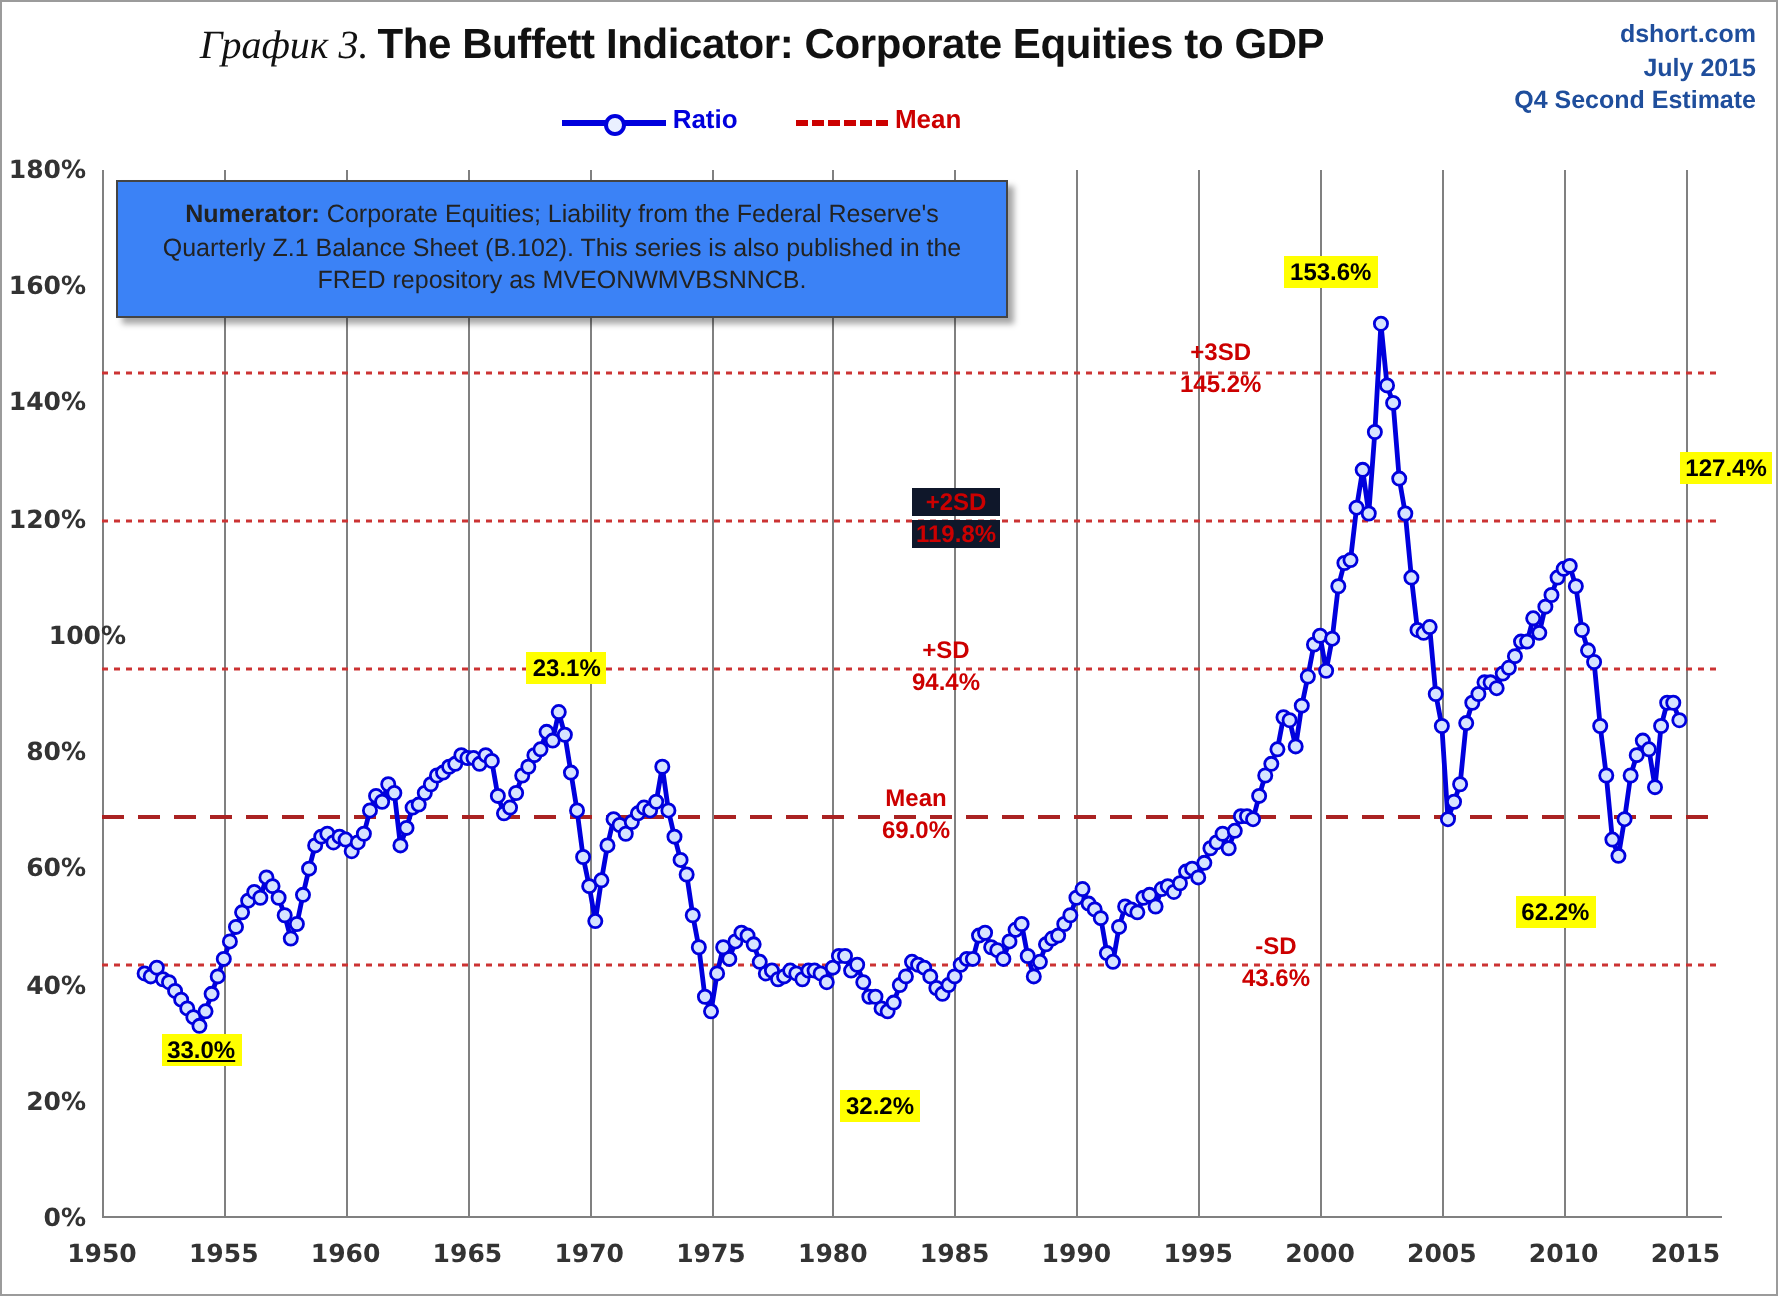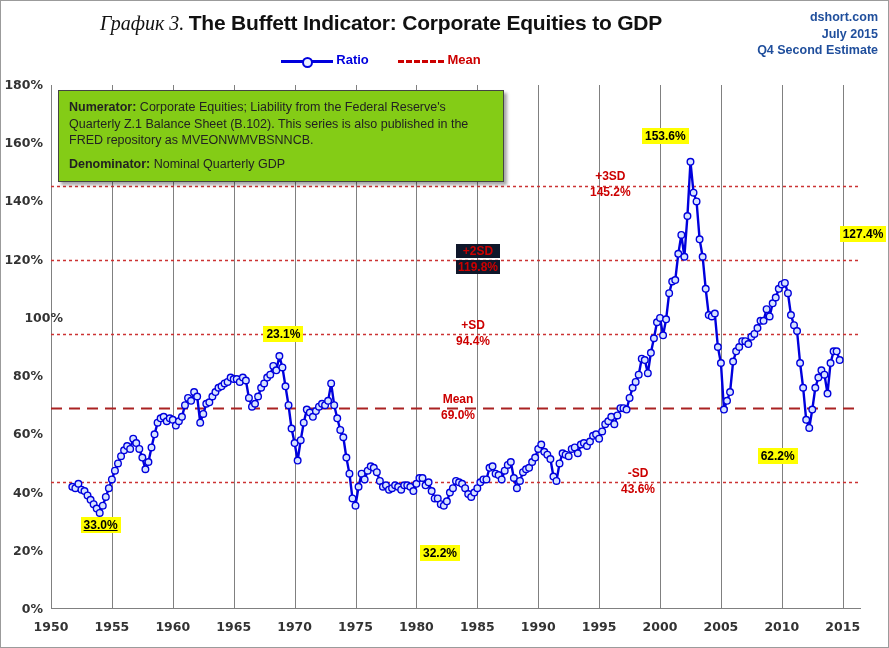--- a/index.html
+++ b/index.html
@@ -30,21 +30,21 @@
   .xlab{position:absolute;font-size:12.5px;color:#333;text-align:center;width:50px;font-weight:bold;font-family:"DejaVu Sans",sans-serif;}
 
   
   .band-ann{position:absolute;color:#cc0000;font-weight:bold;font-size:12px;line-height:14px;text-align:center;white-space:nowrap;}
   .band-ann .hl{background:#0f172a;padding:0 2px;}
 
   
   .callout{position:absolute;background:#ffff00;color:#000;font-weight:bold;font-size:12px;padding:1px 3px;white-space:nowrap;}
 
   
-  .notebox{position:absolute;left:57px;top:89px;width:446px;background:#84cc16;border:1.5px solid #444;box-shadow:3px 3px 3px rgba(0,0,0,.35);padding:8px 10px 9px 10px;box-sizing:border-box;}
+  .notebox{position:absolute;left:57px;top:89px;width:446px;background:#3b82f6;border:1.5px solid #444;box-shadow:3px 3px 3px rgba(0,0,0,.35);padding:8px 10px 9px 10px;box-sizing:border-box;text-align:center;}
   .notebox p{margin:0 0 7px 0;font-size:12.5px;line-height:16.5px;color:#222;}
   .notebox p:last-child{margin-bottom:0;}
   .notebox b{font-weight:bold;}
 </style>
 </head>
 <body>
 
 <div id="root">
 
   <div class="title-wrap">
@@ -351,21 +351,20 @@
           <circle cx="779.55" cy="278.01" r="3.3" fill="#d6e3ff" stroke="#0000dd" stroke-width="1.4"></circle>
           <circle cx="782.59" cy="266.37" r="3.3" fill="#d6e3ff" stroke="#0000dd" stroke-width="1.4"></circle>
           <circle cx="785.64" cy="266.37" r="3.3" fill="#d6e3ff" stroke="#0000dd" stroke-width="1.4"></circle>
           <circle cx="788.68" cy="275.10" r="3.3" fill="#d6e3ff" stroke="#0000dd" stroke-width="1.4"></circle>
         </g>
       </svg>
     </div>
 
   <div class="notebox">
     <p><b>Numerator:</b><span> Corporate Equities; Liability from the Federal Reserve's Quarterly Z.1 Balance Sheet (B.102). This series is also published in the FRED repository as MVEONWMVBSNNCB.</span></p>
-    <p><b>Denominator:</b><span> Nominal Quarterly GDP</span></p>
   </div>
 
 <div class="ylab" style="left: -2px; top: 600px;">0%</div>
     <div class="ylab" style="left: -2px; top: 541.778px;">20%</div>
     <div class="ylab" style="left: -2px; top: 483.556px;">40%</div>
     <div class="ylab" style="left: -2px; top: 425.333px;">60%</div>
     <div class="ylab" style="left: -2px; top: 367.111px;">80%</div>
     <div class="ylab" style="left: -2px; top: 308.889px; padding-left: 20px;">100%</div>
     <div class="ylab" style="left: -2px; top: 250.667px;">120%</div>
     <div class="ylab" style="left: -2px; top: 192.444px;">140%</div>

